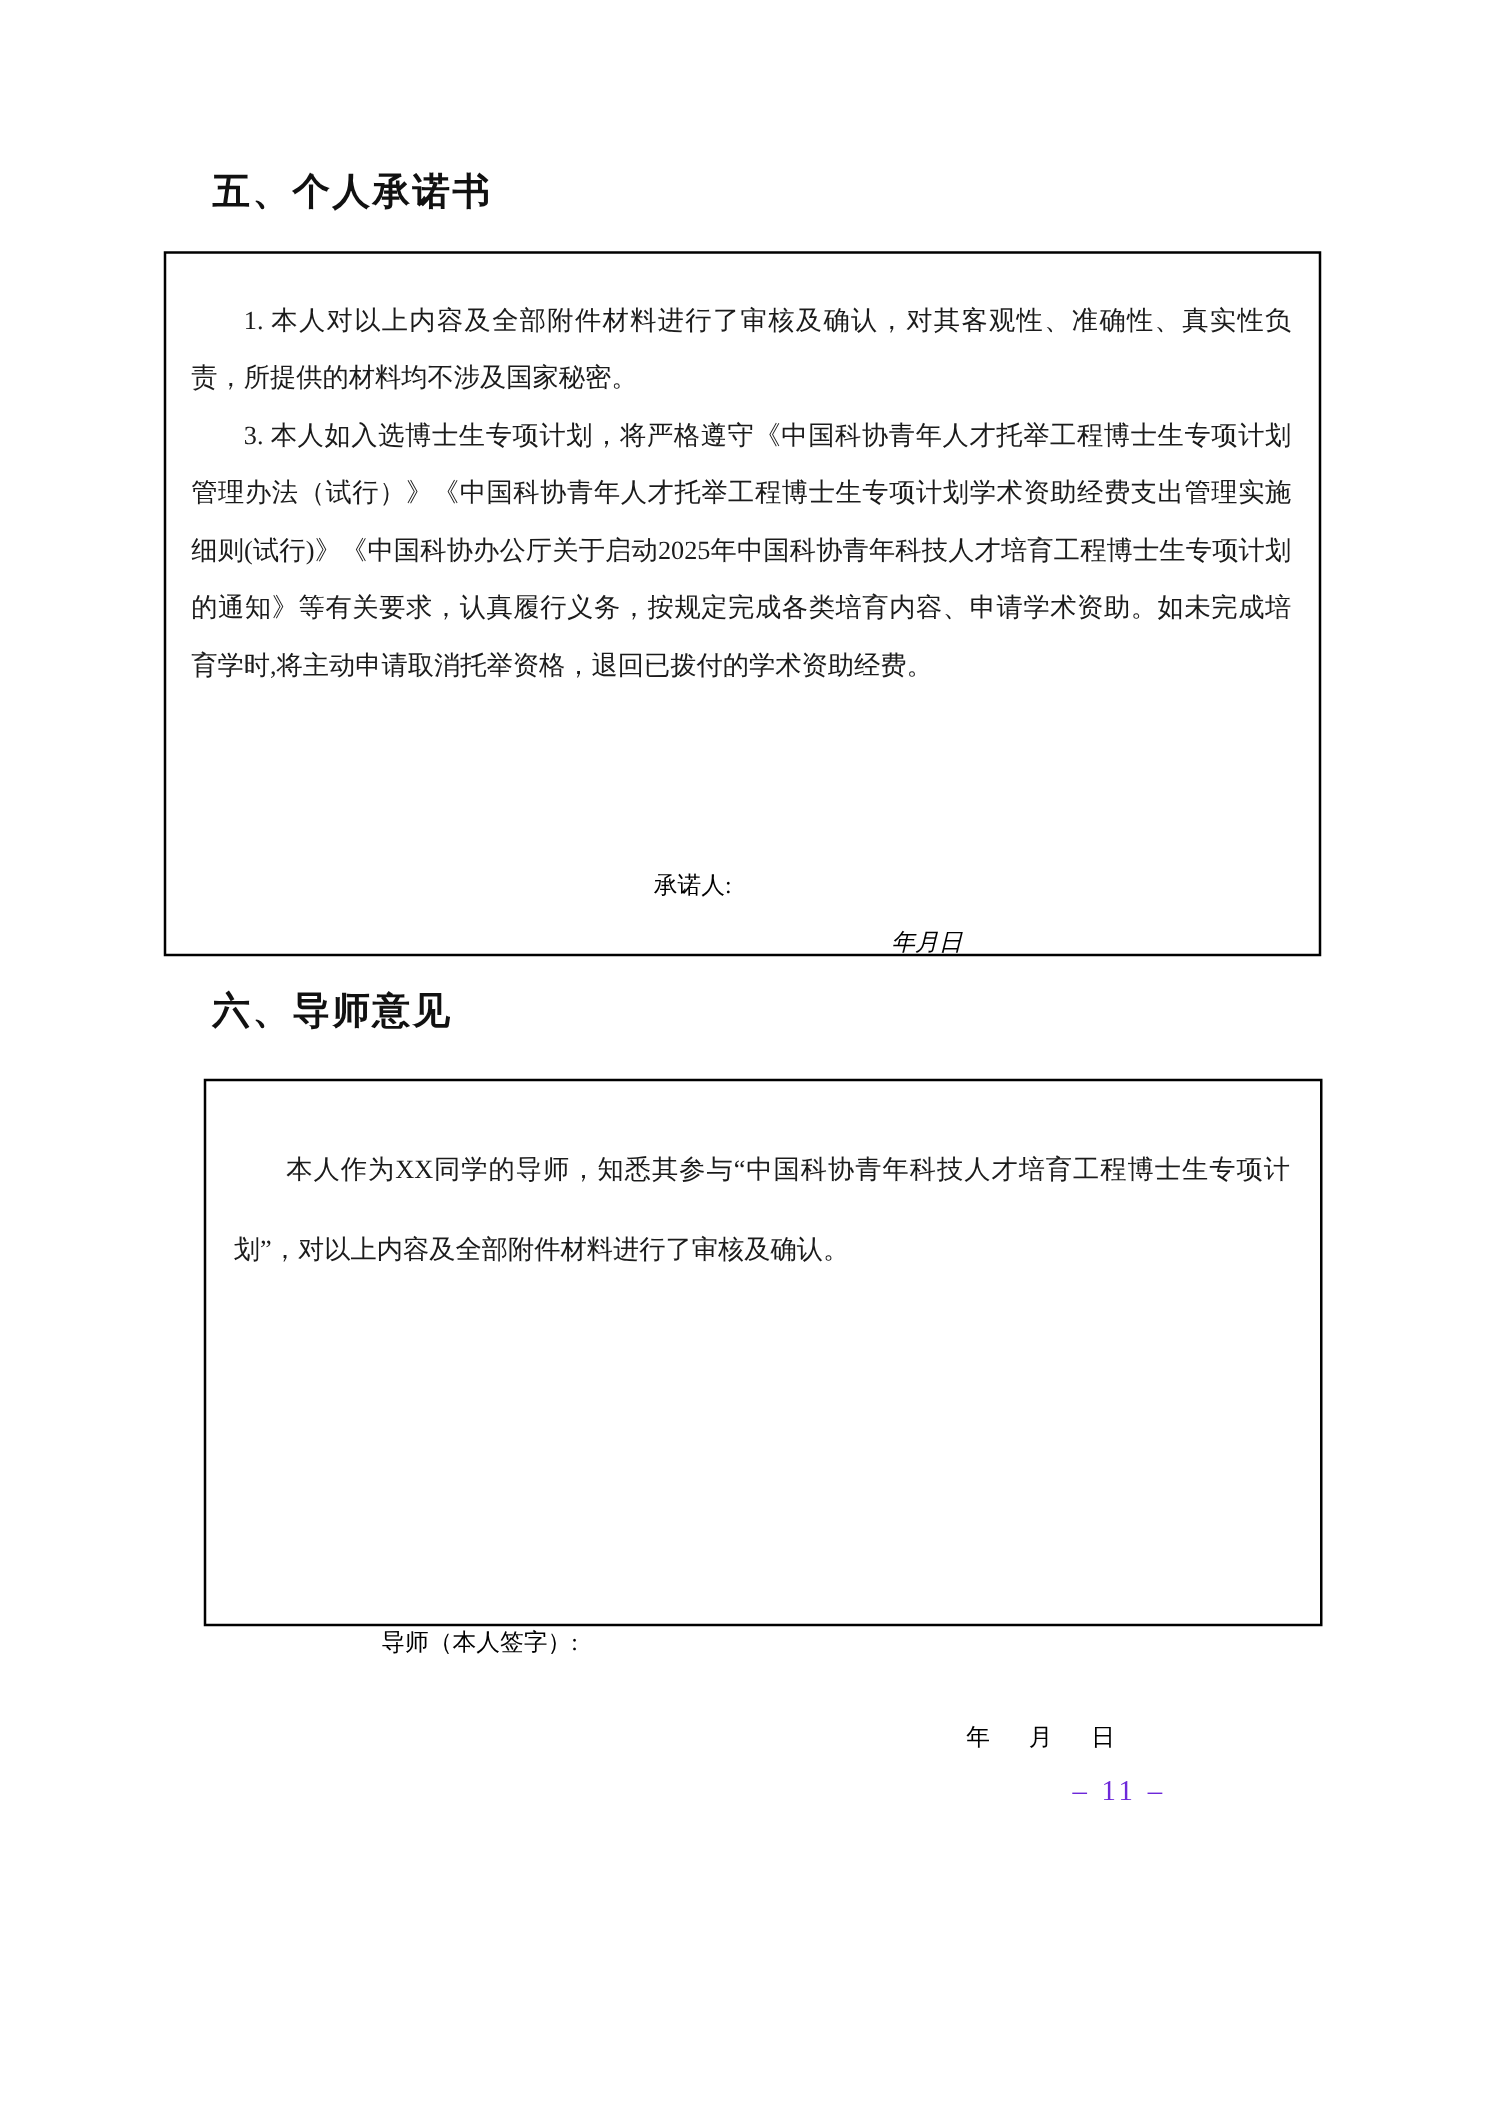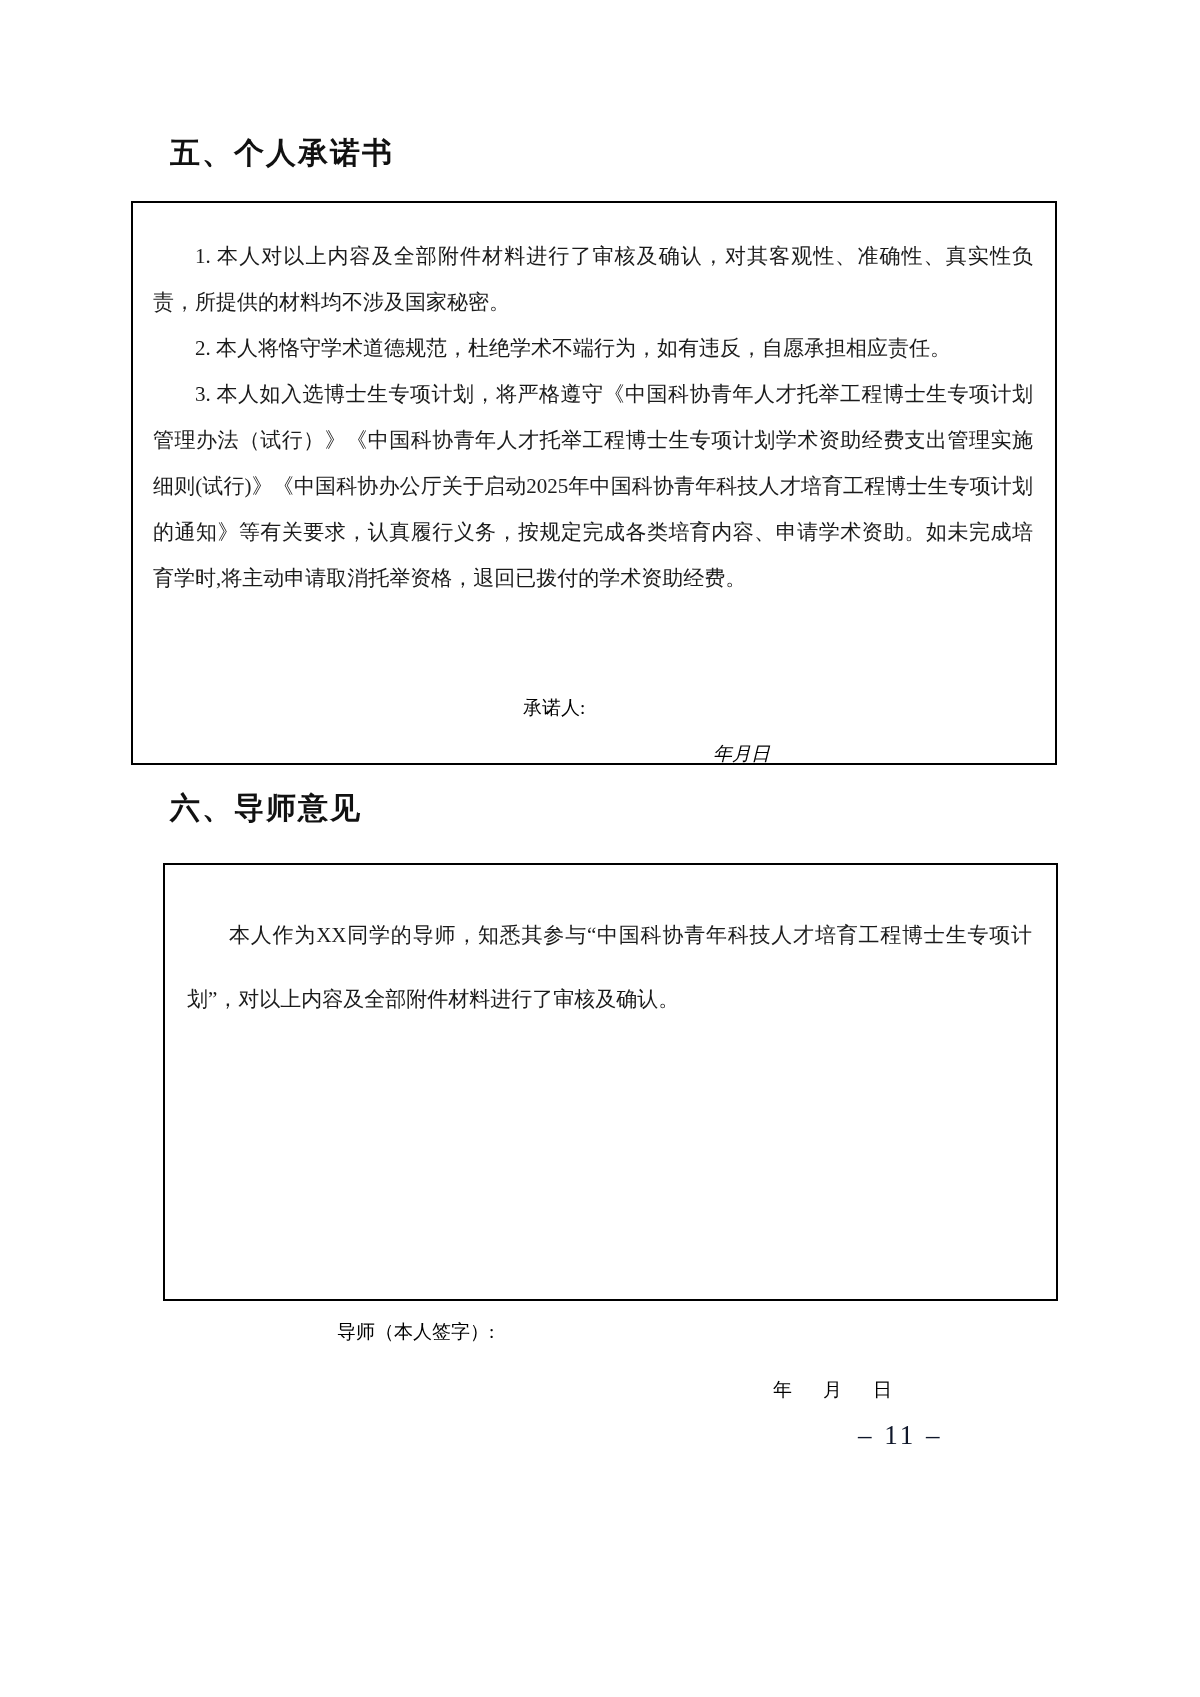--- a/index.html
+++ b/index.html
@@ -52,42 +52,41 @@
     line-height: 64px;
   }
   .sig {
     position: absolute;
     font-size: 19px;
     color: #000000;
     white-space: pre;
   }
   .sig-promiser   { left: 390px; top: 492px; }
   .date-commit    { left: 580px; top: 538px; font-style: italic; }
-  .sig-mentor     { left: 140px; top: 454px; margin-left: 32px; }
+  .sig-mentor     { left: 140px; top: 436px; }
   .date-mentor    { left: 608px; top: 512px; letter-spacing: 6px; }
 
   .page-number {
     position: absolute;
     left: 858px; top: 1420px;
-    font-size: 27px;
+    font-size: 23px;
     letter-spacing: 3px;
-    color: #0f172a;
+    color: #6d28d9;
   }
 </style>
 </head>
 <body>
 
 <div class="page">
 
   <div class="section-title title-commitment">五、个人承诺书</div>
 
   <div class="box box-commitment">
     <div class="body-text">
       <p>1. 本人对以上内容及全部附件材料进行了审核及确认，对其客观性、准确性、真实性负责，所提供的材料均不涉及国家秘密。</p>
-      <p>2. 本人将恪守学术道德规范，杜绝学术不端行为，如有违反，自愿承担相应责任。</p>
       <p>3. 本人如入选博士生专项计划，将严格遵守《中国科协青年人才托举工程博士生专项计划管理办法（试行）》《中国科协青年人才托举工程博士生专项计划学术资助经费支出管理实施细则(试行)》《中国科协办公厅关于启动2025年中国科协青年科技人才培育工程博士生专项计划的通知》等有关要求，认真履行义务，按规定完成各类培育内容、申请学术资助。如未完成培育学时,将主动申请取消托举资格，退回已拨付的学术资助经费。</p>
     </div>
     <div class="sig sig-promiser">承诺人:</div>
     <div class="sig date-commit">年月日</div>
   </div>
 
   <div class="section-title title-mentor">六、导师意见</div>
 
   <div class="box box-mentor">
     <div class="body-text">

